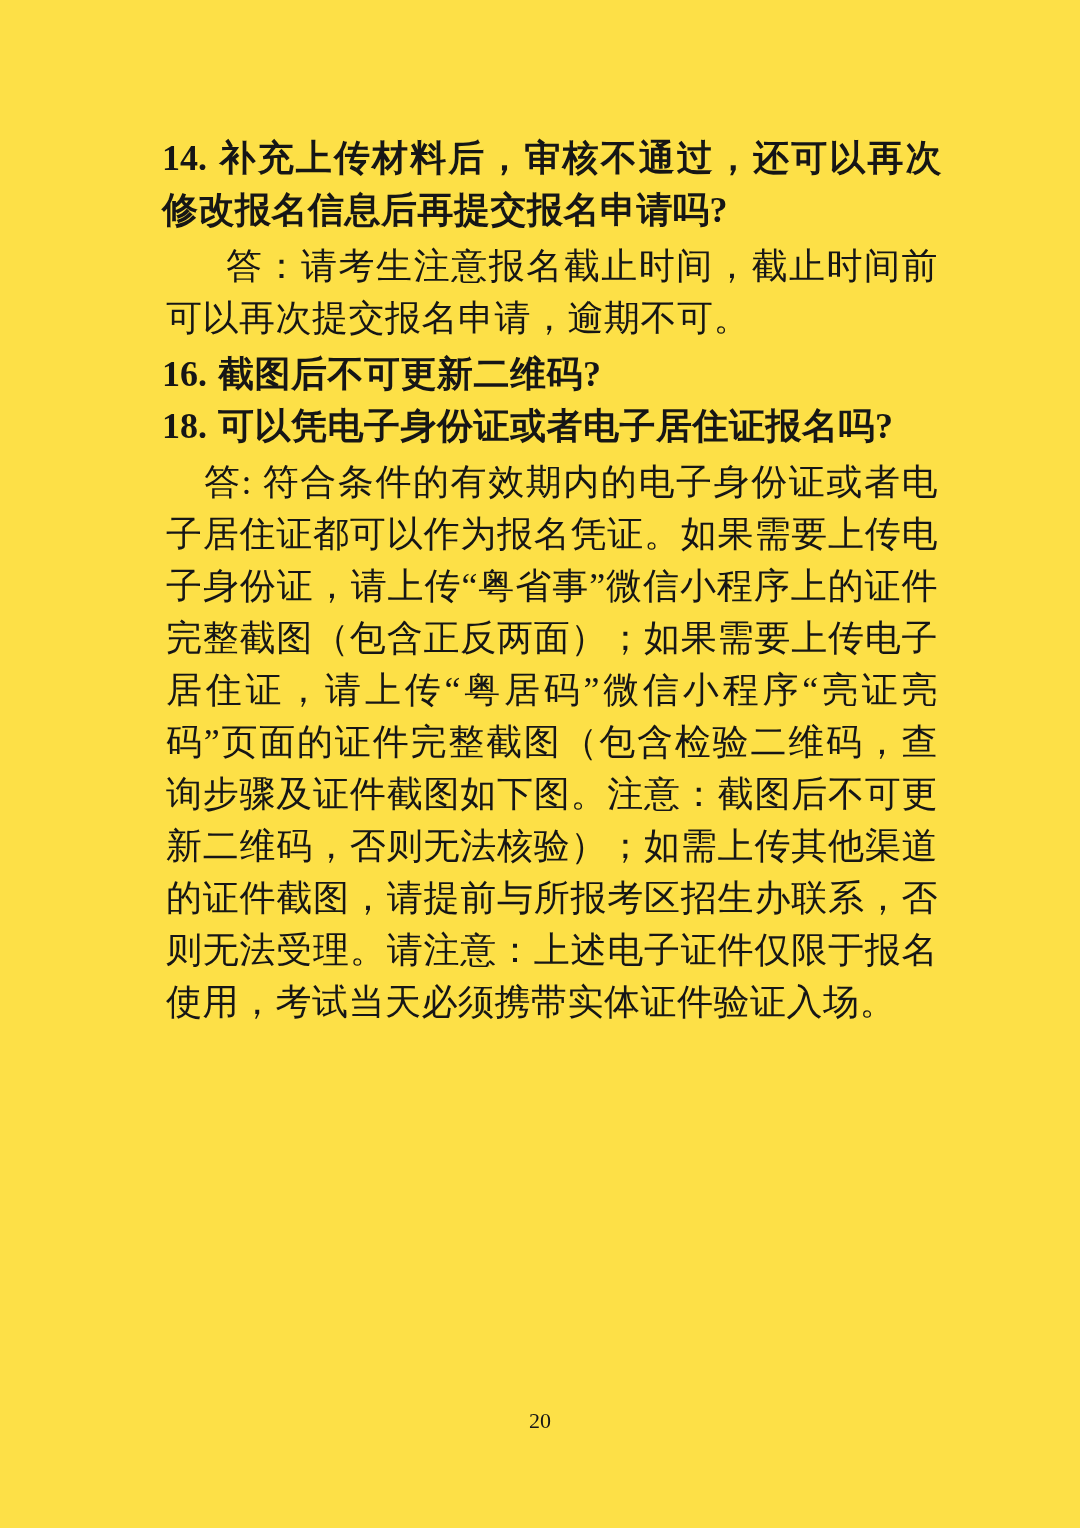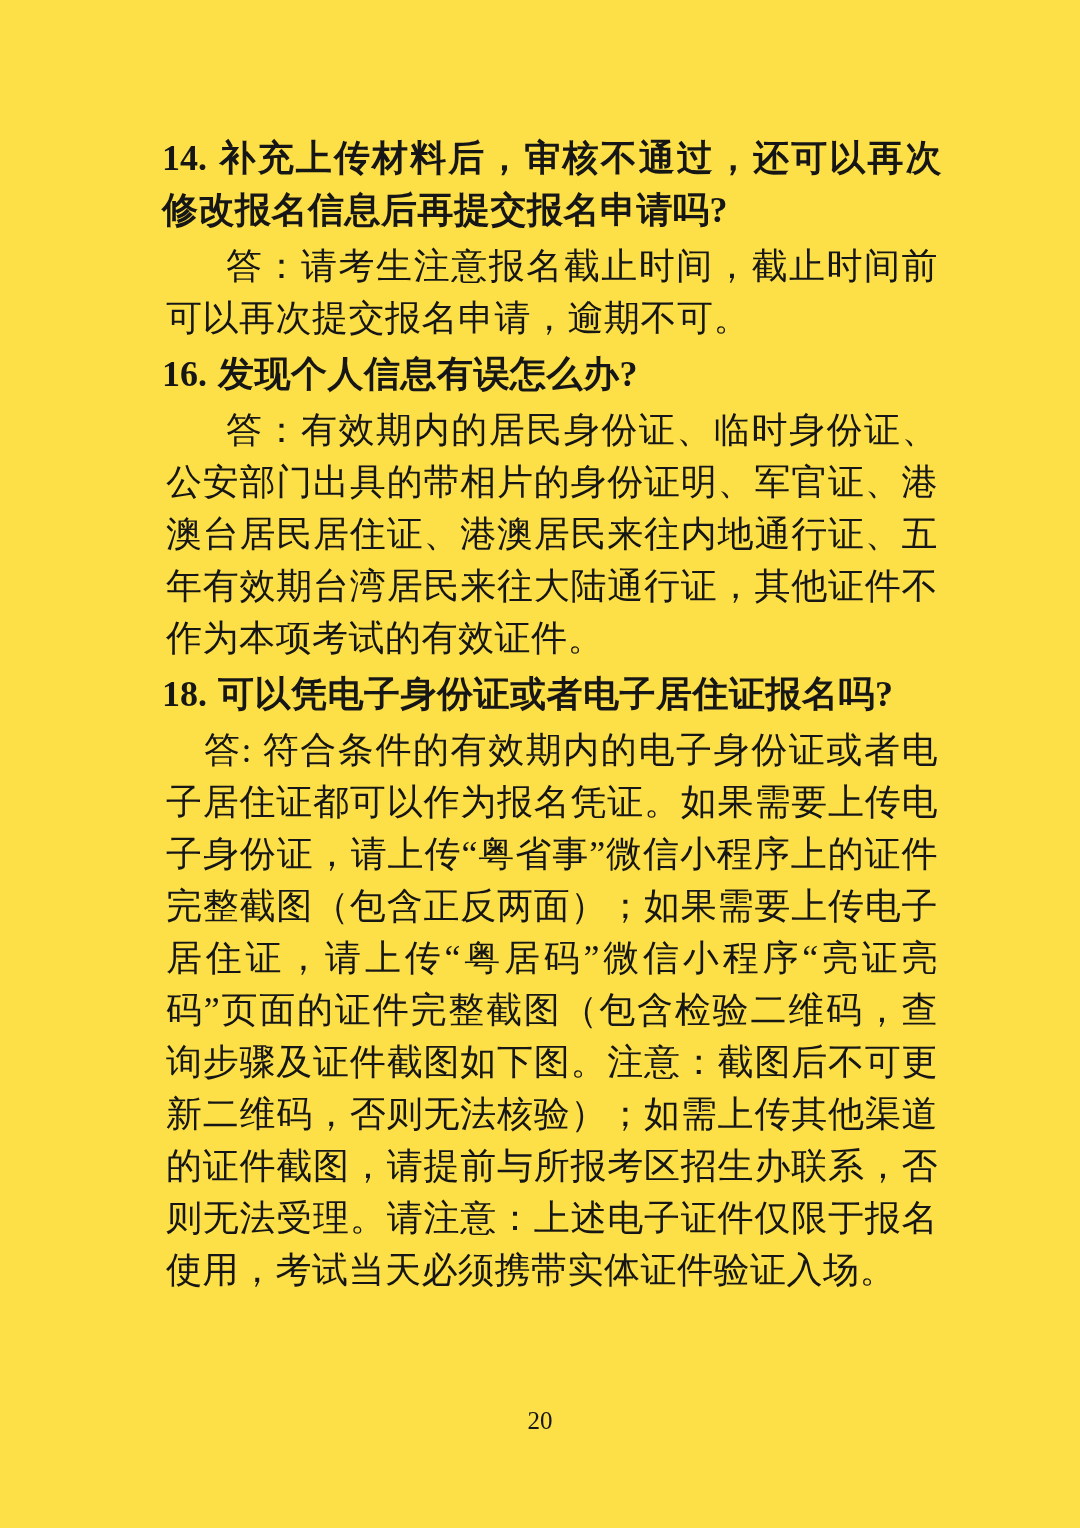--- a/index.html
+++ b/index.html
@@ -44,40 +44,39 @@
   }
   .answer.small-indent {
     text-indent: 38px;
   }
   .footer {
     position: absolute;
     left: 0;
     top: 1406px;
     width: 1080px;
     text-align: center;
-    font-size: 25px;
+    font-size: 22px;
     line-height: 30px;
     color: #161616;
   }
 </style>
 </head>
 <body>
 
 <div class="page">
   <div class="content">
 
     <div class="qa-block">
       <p class="question"><span class="qnum">14.</span><span>补充上传材料后，审核不通过，还可以再次修改报名信息后再提交报名申请吗?</span></p>
       <p class="answer">答：请考生注意报名截止时间，截止时间前可以再次提交报名申请，逾期不可。</p>
     </div>
 
 
     <div class="qa-block">
-      <p class="question"><span class="qnum">16.</span><span>发现个人信息有误怎么办?</span></p>
-      <p class="answer">答：有效期内的居民身份证、临时身份证、公安部门出具的带相片的身份证明、军官证、港澳台居民居住证、港澳居民来往内地通行证、五年有效期台湾居民来往大陆通行证，其他证件不作为本项考试的有效证件。</p>
+      <p class="question"><span class="qnum">16.</span><span>截图后不可更新二维码?</span></p>
     </div>
 
     <div class="qa-block">
       <p class="question"><span class="qnum">18.</span><span>可以凭电子身份证或者电子居住证报名吗?</span></p>
       <p class="answer small-indent">答: 符合条件的有效期内的电子身份证或者电子居住证都可以作为报名凭证。如果需要上传电子身份证，请上传“粤省事”微信小程序上的证件完整截图（包含正反两面）；如果需要上传电子居住证，请上传“粤居码”微信小程序“亮证亮码”页面的证件完整截图（包含检验二维码，查询步骤及证件截图如下图。注意：截图后不可更新二维码，否则无法核验）；如需上传其他渠道的证件截图，请提前与所报考区招生办联系，否则无法受理。请注意：上述电子证件仅限于报名使用，考试当天必须携带实体证件验证入场。</p>
     </div>
 
   </div>
 
   <div class="footer">

